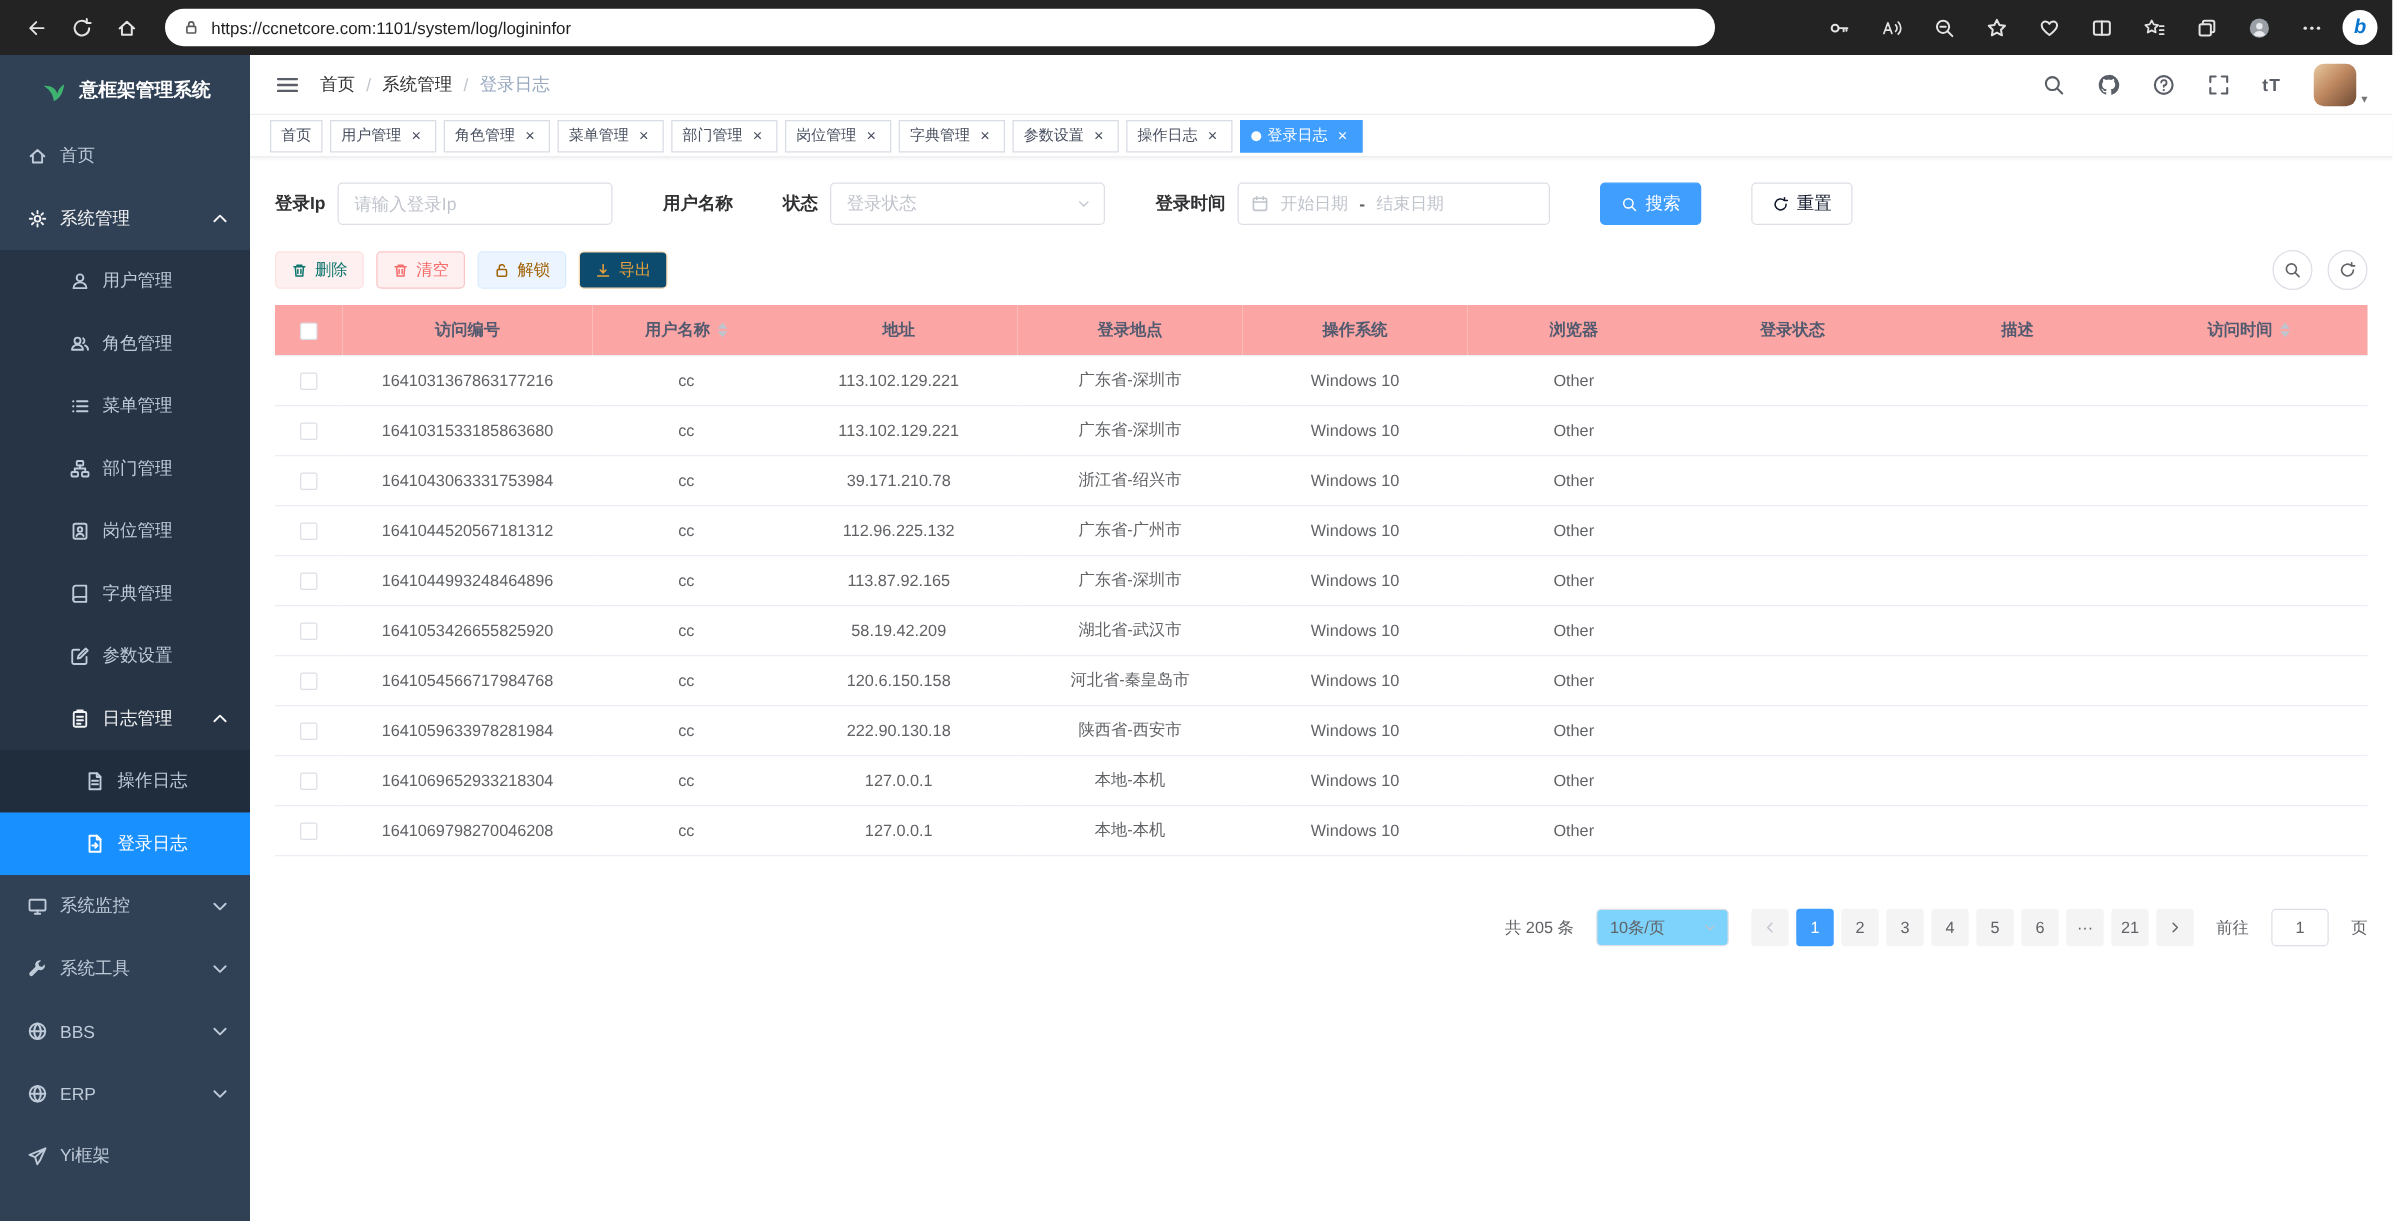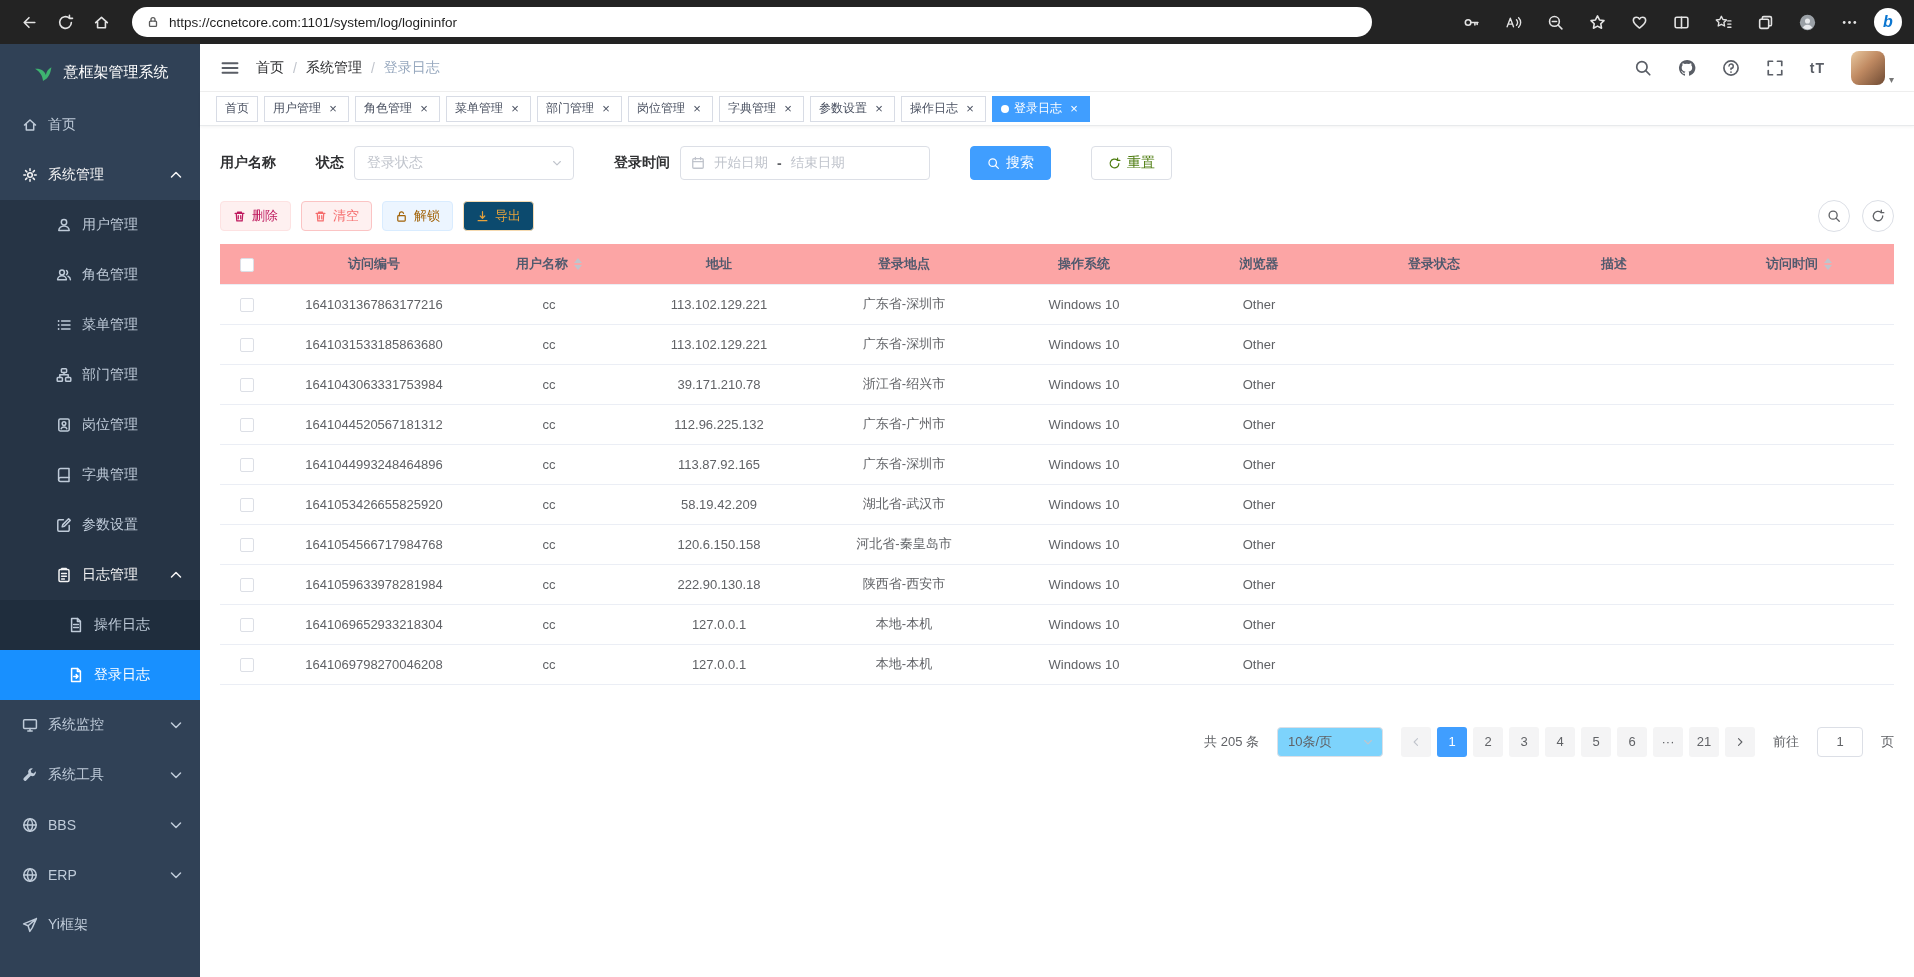--- a/index.html
+++ b/index.html
@@ -17,21 +17,21 @@
 .url-bar{width:1240px;height:30px;background:#fff;border-radius:15px;display:flex;align-items:center;gap:9px;padding:0 14px;margin-left:8px;cursor:text}
 .url-lock{color:#5a5a5a}.url-lock svg{width:14px;height:14px}
 .url-text{font-size:13.5px;color:#1f1f1f;white-space:nowrap;overflow:hidden}
 .b-right{display:flex;align-items:center;gap:8px;margin-left:auto}
 .nav-icon.copilot{background:#fff;border-radius:50%;width:28px;height:28px}
 .copilot-b{color:#0b76d0;font-weight:700;font-style:italic;font-size:16px;line-height:1}
 
 
 .app{display:flex;height:933px}
 .sidebar{width:200px;flex-shrink:0;background:#304156;overflow:hidden;display:flex;flex-direction:column}
-.logo{height:56px;display:flex;align-items:center;justify-content:center;gap:10px;color:#fff;font-size:15px;font-weight:400}
+.logo{height:56px;display:flex;align-items:center;justify-content:center;gap:10px;color:#fff;font-size:15px;font-weight:700}
 .logo-icon svg{width:22px;height:22px}
 .menu{flex:1}
 .menu-item{height:50px;display:flex;align-items:center;gap:10px;color:#bfcbd9;font-size:14px;position:relative;cursor:pointer}
 .menu-item .icn svg{width:16px;height:16px}
 .menu-item.lvl1{padding-left:22px}
 .menu-item.lvl2{padding-left:56px;background:#263445}
 .menu-item.lvl3{padding-left:68px;background:#1f2d3d}
 .menu-item.open{color:#f4f4f5}
 .menu-item.active{background:#1890ff;color:#fff}
 .menu-arrow{position:absolute;right:16px;color:inherit}
@@ -71,29 +71,29 @@
 .f-input{width:220px;height:34px;border:1px solid #dcdfe6;border-radius:4px;padding:0 12px;font-size:14px;color:#606266;outline:none;font-family:inherit;background:#fff}
 .f-input::placeholder{color:#c0c4cc}
 .f-select{width:220px;height:34px;border:1px solid #dcdfe6;border-radius:4px;display:flex;align-items:center;padding:0 10px 0 12px;background:#fff;cursor:pointer}
 .f-select .ph{color:#c0c4cc;font-size:14px;flex:1}
 .sel-caret{color:#c0c4cc}
 .sel-caret svg{width:12px;height:12px}
 .f-date{width:250px;height:34px;border:1px solid #dcdfe6;border-radius:4px;display:flex;align-items:center;gap:9px;padding:0 10px;background:#fff;cursor:pointer}
 .f-date .cal{color:#c0c4cc}.f-date .cal svg{width:14px;height:14px}
 .f-date .ph{color:#c0c4cc;font-size:13.5px;white-space:nowrap}
 .date-sep{color:#606266;font-weight:700}
-.btn{display:inline-flex;align-items:center;gap:6px;height:34px;padding:0 16px;border-radius:4px;border:1px solid #dcdfe6;background:#fff;font-size:14px;color:#4d7c0f;cursor:pointer;font-family:inherit;white-space:nowrap}
+.btn{display:inline-flex;align-items:center;gap:6px;height:34px;padding:0 16px;border-radius:4px;border:1px solid #dcdfe6;background:#fff;font-size:14px;color:#0f172a;cursor:pointer;font-family:inherit;white-space:nowrap}
 .btn .icn svg{width:13px;height:13px}
 .btn-primary{background:#409eff;border-color:#409eff;color:#fff}
 
 
 .toolbar{display:flex;align-items:center;gap:10px;padding:6px 20px 12px}
 .btn.sm{height:30px;padding:0 12px;font-size:13px}
 .danger-plain{background:#fef0f0;border-color:#fbc4c4;color:#f56c6c}
-.danger-plain.disabled{color:#be185d;border-color:#fde2e2;cursor:not-allowed}
+.danger-plain.disabled{color:#0f766e;border-color:#fde2e2;cursor:not-allowed}
 .primary-plain{background:#ecf5ff;border-color:#d9ecff;color:#409eff}
 .primary-plain.disabled{color:#a16207;cursor:not-allowed}
 .warning-plain{background:#0c4a6e;border-color:#f5dab1;color:#e6a23c}
 .toolbar-right{margin-left:auto;display:flex;gap:12px}
 .circle-btn{width:32px;height:32px;border:1px solid #dcdfe6;border-radius:50%;display:inline-flex;align-items:center;justify-content:center;color:#606266;background:#fff;cursor:pointer}
 .circle-btn svg{width:14px;height:14px}
 
 
 .data-table{margin:0 20px;width:1674px;border-collapse:collapse;table-layout:fixed;font-size:13px;color:#606266}
 .data-table th{height:40px;background:#fca5a5;color:#515a6e;font-weight:700;font-size:13px;border-bottom:1px solid #ebeef5;text-align:center;white-space:nowrap}
@@ -505,20 +505,24 @@
         <span class="tag active">
           <i class="dot"></i>
           <span>登录日志</span>
           <span class="tag-close">×</span>
         </span>
       </div>
 
     <div class="content">
 
       <div class="filter-row">
+        <div class="f-group">
+          <label>登录Ip</label>
+          <input class="f-input" placeholder="请输入登录Ip" style="">
+        </div>
         <div class="f-group">
           <label>用户名称</label>
         </div>
         <div class="f-group">
           <label>状态</label>
           <div class="f-select">
             <span class="ph">登录状态</span>
             <span class="icn sel-caret">
                 <svg viewBox="0 0 16 16" fill="none" stroke="currentColor" stroke-width="1.5" stroke-linecap="round" stroke-linejoin="round">
                   <path d="M3.5 6l4.5 4.5L12.5 6"></path>

